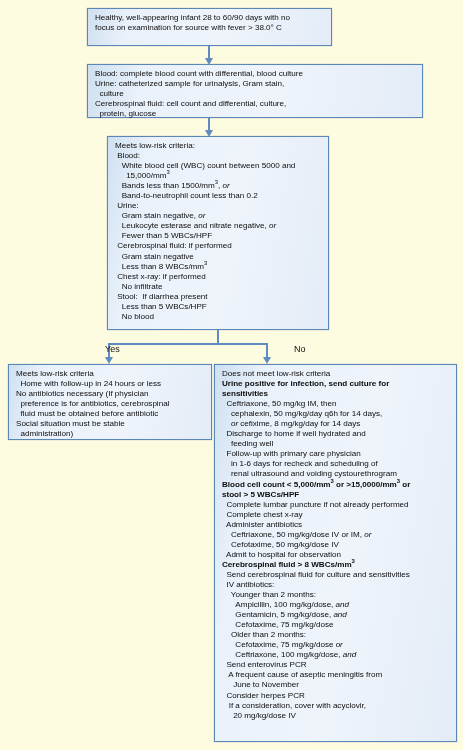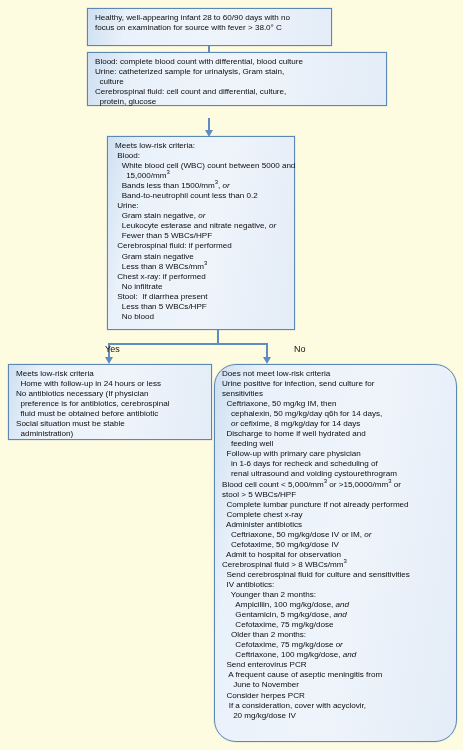--- a/index.html
+++ b/index.html
@@ -27,21 +27,21 @@
     font-size: 8.1px;
     line-height: 10.05px;
     color: #0d0d0d;
     letter-spacing: -0.02px;
     box-shadow: 0 0 0 0.5px rgba(120,150,185,0.25);
   }
   .box .ln {
     white-space: pre;
   }
   .box .b {
-    font-weight: normal;
+    font-weight: bold;
   }
   .box .i {
     font-style: italic;
   }
   sup {
     font-size: 5.9px;
     line-height: 0;
     vertical-align: super;
   }
   
@@ -76,32 +76,32 @@
 <div id="chart">
 
   <div class="box" id="box-presentation" style="left:87px; top:8px; width:245px; height:38px;">
     <div class="ln">Healthy, well-appearing infant 28 to 60/90 days with no</div>
     <div class="ln">focus on examination for source with fever &gt; 38.0° C</div>
   </div>
 
   <div class="vline" style="left:208px; top:46px; height:14px;"></div>
   <div class="arrowhead" style="left:204.5px; top:58px;"></div>
 
-  <div class="box" id="box-workup" style="left:87px; top:52px; width:300px; height:54px;">
+  <div class="box" id="box-workup" style="left:87px; top:64px; width:336px; height:54px;">
     <div class="ln">Blood: complete blood count with differential, blood culture</div>
     <div class="ln">Urine: catheterized sample for urinalysis, Gram stain,</div>
     <div class="ln">  culture</div>
     <div class="ln">Cerebrospinal fluid: cell count and differential, culture,</div>
     <div class="ln">  protein, glucose</div>
   </div>
 
   <div class="vline" style="left:208px; top:118px; height:14px;"></div>
   <div class="arrowhead" style="left:204.5px; top:130px;"></div>
 
-  <div class="box" id="box-criteria" style="left:107px; top:136px; width:188px; height:194px;">
+  <div class="box" id="box-criteria" style="left:107px; top:136px; width:222px; height:194px;">
     <div class="ln">Meets low-risk criteria:</div>
     <div class="ln"> Blood:</div>
     <div class="ln">   White blood cell (WBC) count between 5000 and</div>
     <div class="ln">&nbsp;&nbsp;&nbsp;&nbsp;&nbsp;15,000/mm<sup>3</sup></div>
     <div class="ln">&nbsp;&nbsp;&nbsp;Bands less than 1500/mm<sup>3</sup>, <span class="i">or</span></div>
     <div class="ln">   Band-to-neutrophil count less than 0.2</div>
     <div class="ln"> Urine:</div>
     <div class="ln">&nbsp;&nbsp;&nbsp;Gram stain negative, <span class="i">or</span></div>
     <div class="ln">&nbsp;&nbsp;&nbsp;Leukocyte esterase and nitrate negative, <span class="i">or</span></div>
     <div class="ln">   Fewer than 5 WBCs/HPF</div>
@@ -129,21 +129,21 @@
   <div class="box" id="box-yes" style="left:8px; top:364px; width:204px; height:76px;">
     <div class="ln">Meets low-risk criteria</div>
     <div class="ln">  Home with follow-up in 24 hours or less</div>
     <div class="ln">No antibiotics necessary (If physician</div>
     <div class="ln">  preference is for antibiotics, cerebrospinal</div>
     <div class="ln">  fluid must be obtained before antibiotic</div>
     <div class="ln">Social situation must be stable</div>
     <div class="ln">  administration)</div>
   </div>
 
-  <div class="box" id="box-no" style="left:214px; top:364px; width:243px; height:378px;border-radius:22px;">
+  <div class="box" id="box-no" style="left:214px; top:364px; width:243px; height:378px;">
     <div class="ln">Does not meet low-risk criteria</div>
     <div class="ln b">Urine positive for infection, send culture for</div>
     <div class="ln b">sensitivities</div>
     <div class="ln">  Ceftriaxone, 50 mg/kg IM, then</div>
     <div class="ln">    cephalexin, 50 mg/kg/day q6h for 14 days,</div>
     <div class="ln">    <i>or</i> cefixime, 8 mg/kg/day for 14 days</div>
     <div class="ln">  Discharge to home if well hydrated and</div>
     <div class="ln">    feeding well</div>
     <div class="ln">  Follow-up with primary care physician</div>
     <div class="ln">    in 1-6 days for recheck and scheduling of</div>

